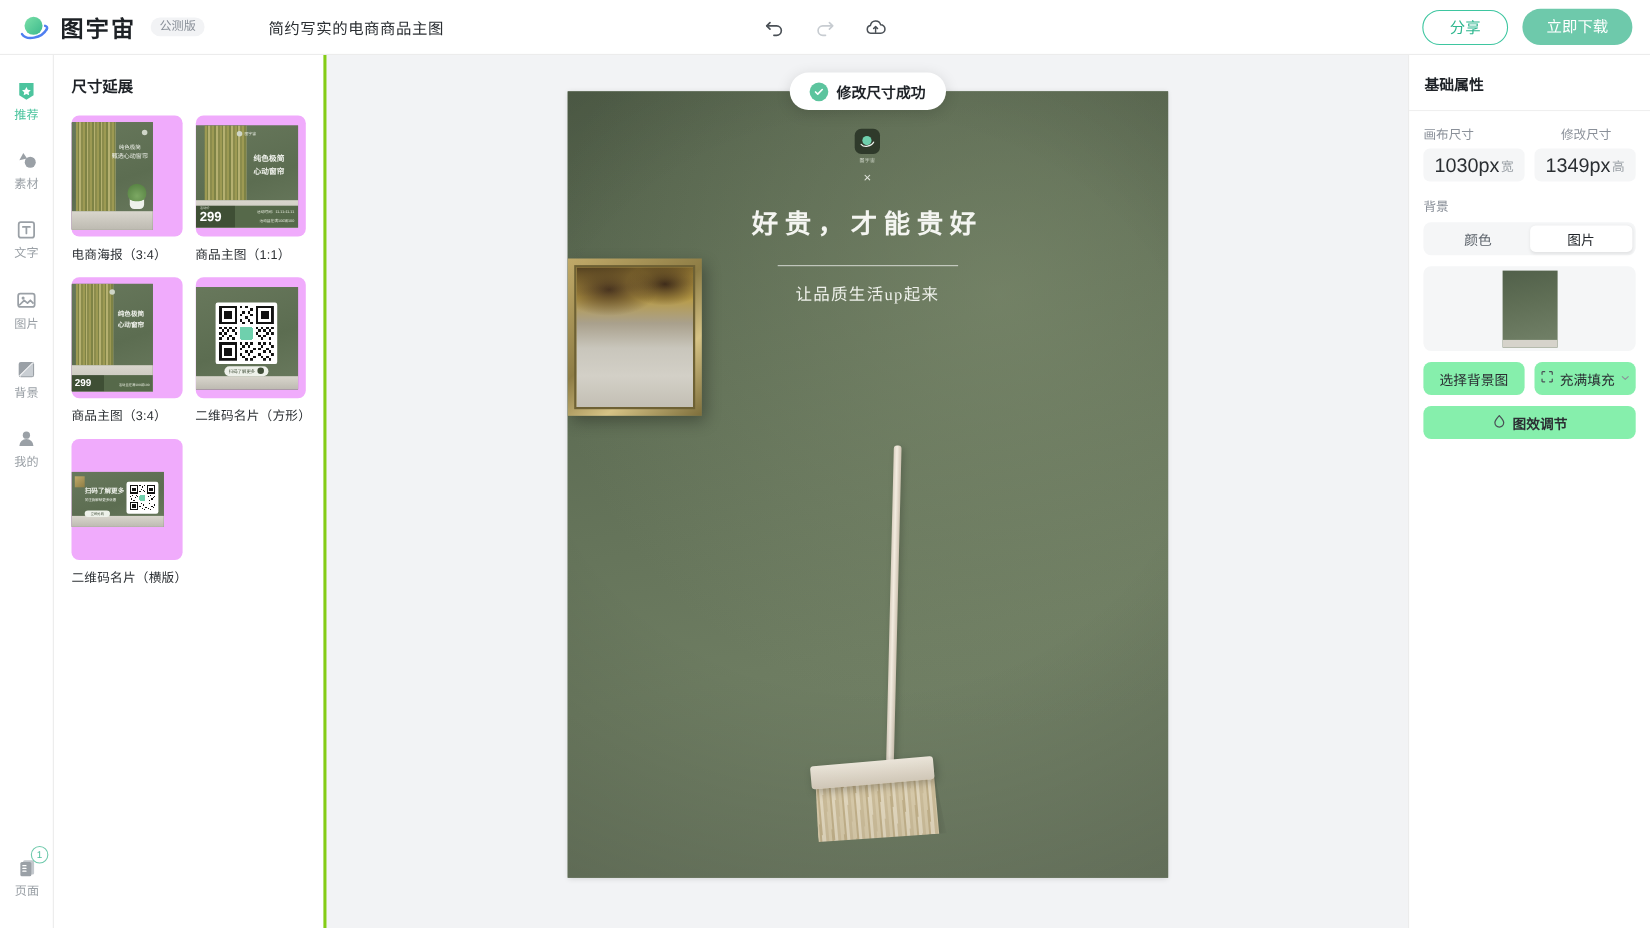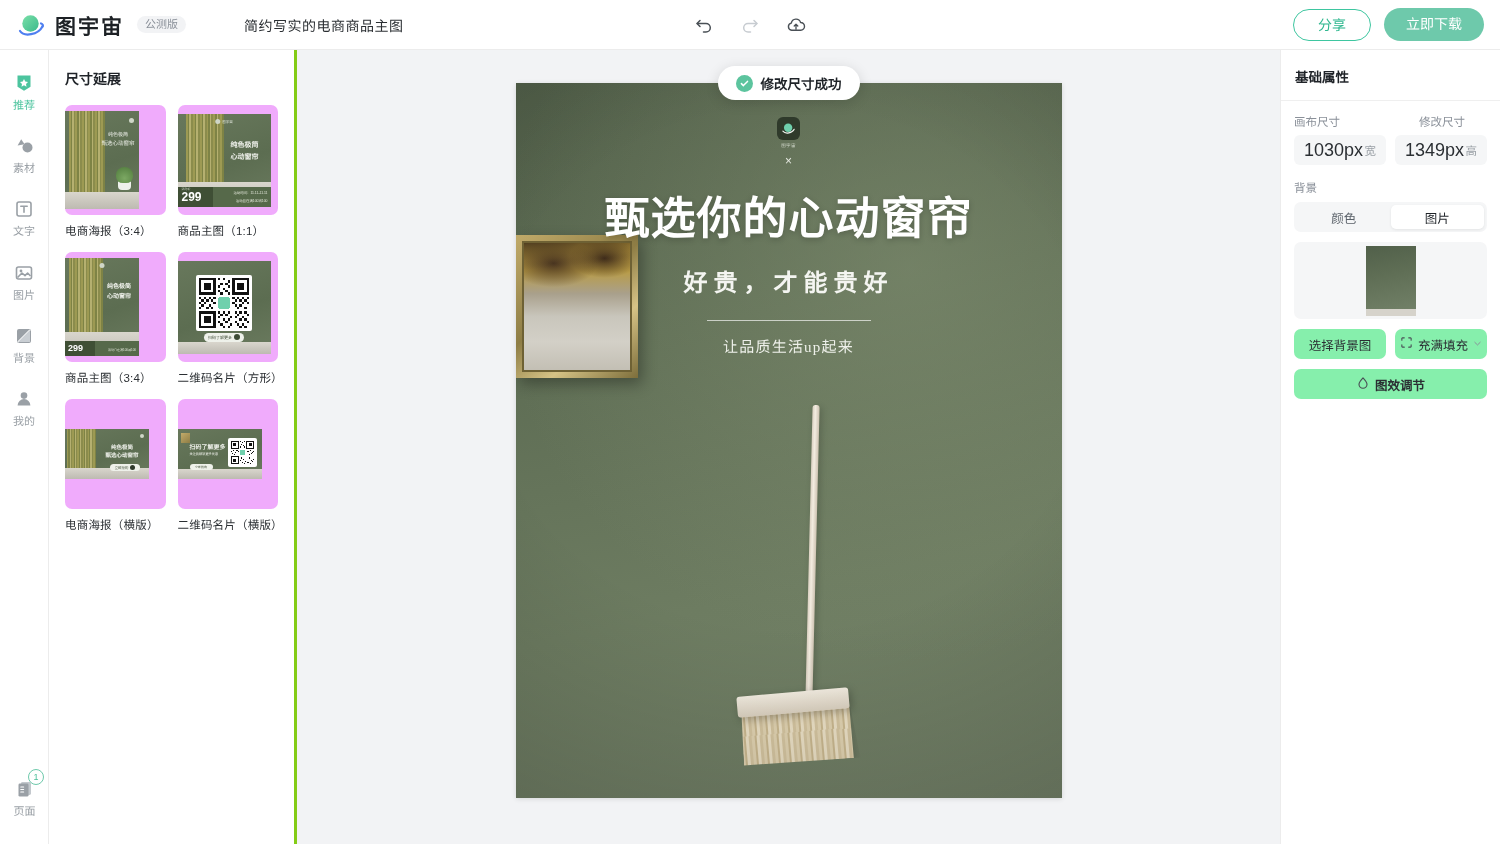--- a/index.html
+++ b/index.html
@@ -489,39 +489,20 @@
               </div>
               <div class="mini-pill" style="left:50%;bottom:12px;transform:translateX(-50%);width:40px;height:9px;">
                 <span style="font-size:4px;color:#3e4c36;">扫码了解更多</span>
                 <span style="width:6px;height:6px;border-radius:50%;background:#3e4c36;"></span>
               </div>
             </div>
           </div>
           <div class="thumb-label">二维码名片（方形）</div>
         </div>
 
-        <div class="thumb-cell">
-          <div class="thumb-box">
-            <div class="mini" style="width:84px;height:50px;">
-              <div class="mini-wall"></div>
-              <div class="mini-curtain" style="left:2px;width:29px;bottom:22%;"></div>
-              <div class="mini-floor" style="height:22%;"></div>
-              <div class="mini-logo" style="right:5px;top:5px;">
-                  <span class="mini-dot" style="width:4px;height:4px;"></span>
-                </div>
-              <div class="mini-txt" style="left:34px;top:15px;width:46px;font-size:5.5px;font-weight:700;">纯色极简</div>
-              <div class="mini-txt" style="left:34px;top:23px;width:46px;font-size:5.5px;font-weight:700;">甄选心动窗帘</div>
-              <div class="mini-pill" style="left:45px;bottom:8px;width:30px;height:7px;">
-                <span style="font-size:3.4px;color:#3e4c36;">立即抢购</span>
-                <span style="width:5px;height:5px;border-radius:50%;background:#2f3a2b;"></span>
-              </div>
-            </div>
-          </div>
-          <div class="thumb-label">电商海报（横版）</div>
-        </div>
 
         <div class="thumb-cell">
           <div class="thumb-box">
             <div class="mini" style="width:84px;height:50px;">
               <div class="mini-wall"></div>
               <div class="mini-floor" style="height:20%;"></div>
               <div style="position:absolute;left:3px;top:4px;width:9px;height:10px;background:linear-gradient(140deg,#c2ab6a,#8e7d45);"></div>
               <div class="mini-txt" style="left:12px;top:14px;width:40px;font-size:6px;font-weight:700;text-align:left;">扫码了解更多</div>
               <div class="mini-txt" style="left:12px;top:23px;width:42px;font-size:3.2px;text-align:left;">关注我解锁更多优惠</div>
               <div class="mini-pill" style="left:12px;bottom:9px;width:23px;height:6px;">
@@ -585,21 +566,20 @@
 
         <div class="ab-top">
           <div class="ab-badge">
             <svg width="15" height="15" viewBox="0 0 20 20">
               <circle cx="9.5" cy="9" r="5.6" fill="#6fd0ad"></circle>
               <path d="M2.5 13.6 C6 18 15 16.2 17.6 11" stroke="#eef4ef" stroke-width="1.5" fill="none" stroke-linecap="round"></path>
             </svg>
           </div>
           <div class="ab-badge-sub">图宇宙</div>
           <div class="ab-x">×</div>
-          <div class="ab-h1">甄选你的心动窗帘</div>
           <div class="ab-sub2">好贵，才能贵好</div>
           <div class="ab-rule"></div>
           <div class="ab-sub3">让品质生活up起来</div>
         </div>
       </div>
     </div>
 
     <div class="props">
       <div class="props-head">基础属性</div>
       <div class="props-div"></div>

